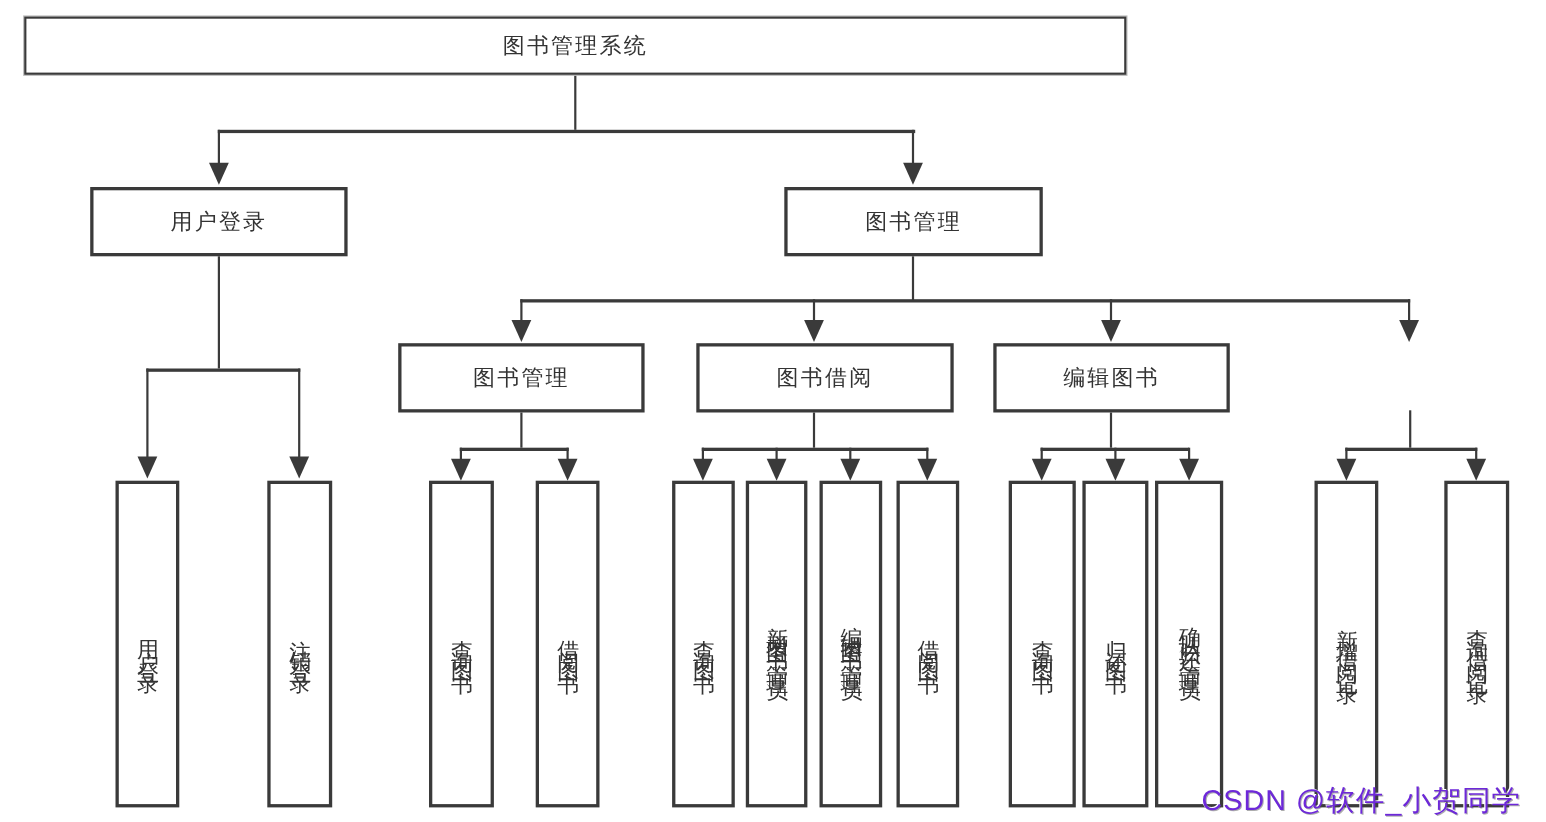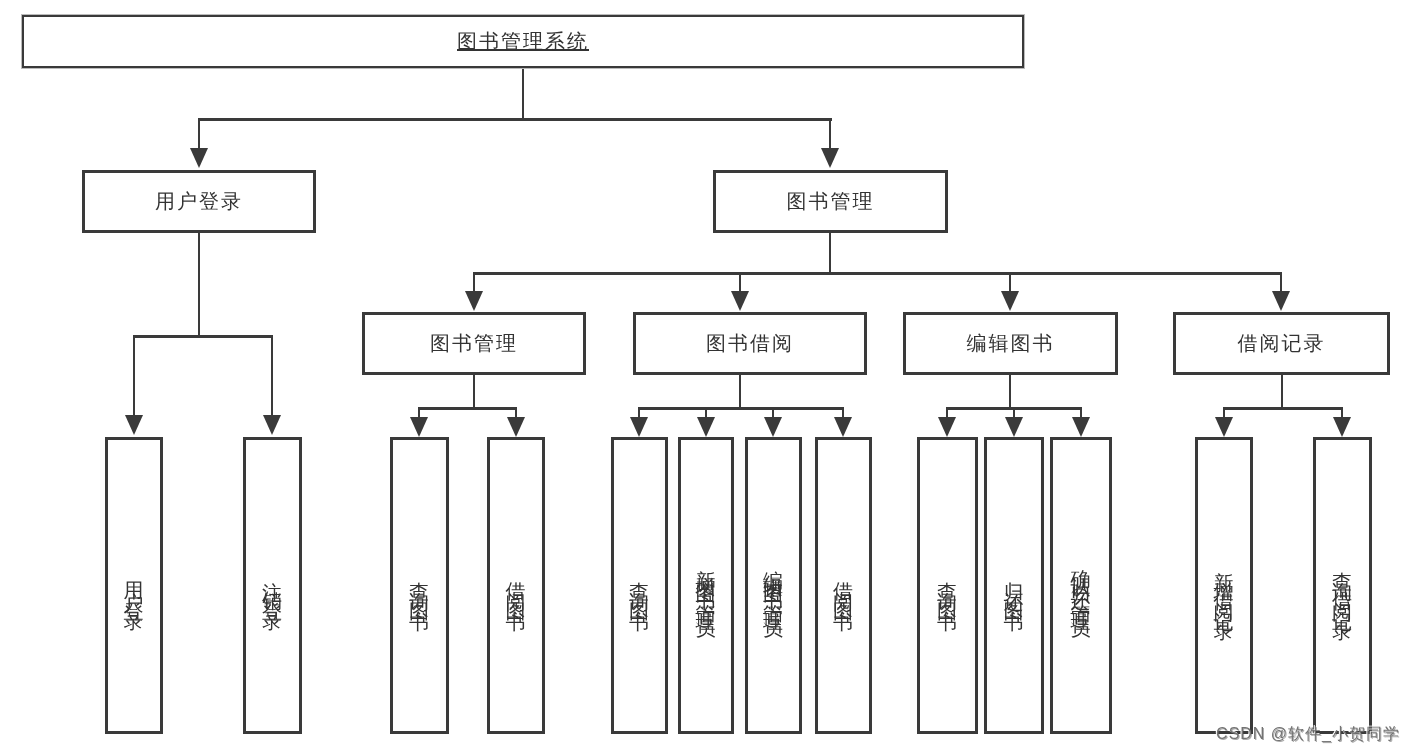--- a/index.html
+++ b/index.html
@@ -14,21 +14,21 @@
     position: absolute;
     box-sizing: border-box;
     background: #ffffff;
     border: 3px solid #3a3a3a;
     display: flex; align-items: center; justify-content: center;
     color: #333333;
     font-size: 20px;
     letter-spacing: 2px;
     z-index: 2;
   }
-  .node.root { border-width: 2px; box-shadow: 0 0 0 1px #bbbbbb; text-decoration: underline; }
+  .node.root { border-width: 2px; box-shadow: 0 0 0 1px #bbbbbb; }
   .leaf {
     position: absolute;
     box-sizing: border-box;
     background: #ffffff;
     border: 3px solid #3a3a3a;
     display: flex; align-items: center; justify-content: center;
     z-index: 2;
   }
   .vtext {
     writing-mode: vertical-rl;
@@ -41,23 +41,23 @@
   .vline { position: absolute; width: 2px; background: #3a3a3a; z-index: 1; }
   .hline { position: absolute; height: 3px; background: #3a3a3a; z-index: 1; }
   .arrow {
     position: absolute; width: 0; height: 0; z-index: 1;
     border-left: 9px solid transparent;
     border-right: 9px solid transparent;
     border-top: 20px solid #3a3a3a;
   }
   .watermark {
     position: absolute;
-    right: 5px; bottom: 2px;
-    font-size: 16px;
-    color: #737373;
+    right: 22px; bottom: 2px;
+    font-size: 26px;
+    color: #6d28d9;
     letter-spacing: 1px;
     text-shadow: 1px 1px 0 rgba(70,70,70,0.45), -1px -1px 0 #ffffff;
     z-index: 3;
     white-space: nowrap;
   }
 </style>
 </head>
 <body>
 
 <div class="canvas">
@@ -99,23 +99,20 @@
   <div class="arrow" style="left:1272px; top:291px;"></div>
 
   <div class="node" style="left:362px; top:312px; width:224px; height:63px;">
     <span>图书管理</span>
   </div>
   <div class="node" style="left:633px; top:312px; width:234px; height:63px;">
     <span>图书借阅</span>
   </div>
   <div class="node" style="left:903px; top:312px; width:215px; height:63px;">
     <span>编辑图书</span>
-  </div>
-  <div class="node" style="left:1173px; top:312px; width:217px; height:63px;">
-    <span>借阅记录</span>
   </div>
 
   <div class="vline" style="left:473px; top:373px; height:34px;"></div>
   <div class="hline" style="left:418px; top:407px; width:99px;"></div>
   <div class="vline" style="left:418px; top:407px; height:12px;"></div>
   <div class="arrow" style="left:410px; top:417px;"></div>
   <div class="vline" style="left:515px; top:407px; height:12px;"></div>
   <div class="arrow" style="left:507px; top:417px;"></div>
 
   <div class="vline" style="left:739px; top:373px; height:34px;"></div>

